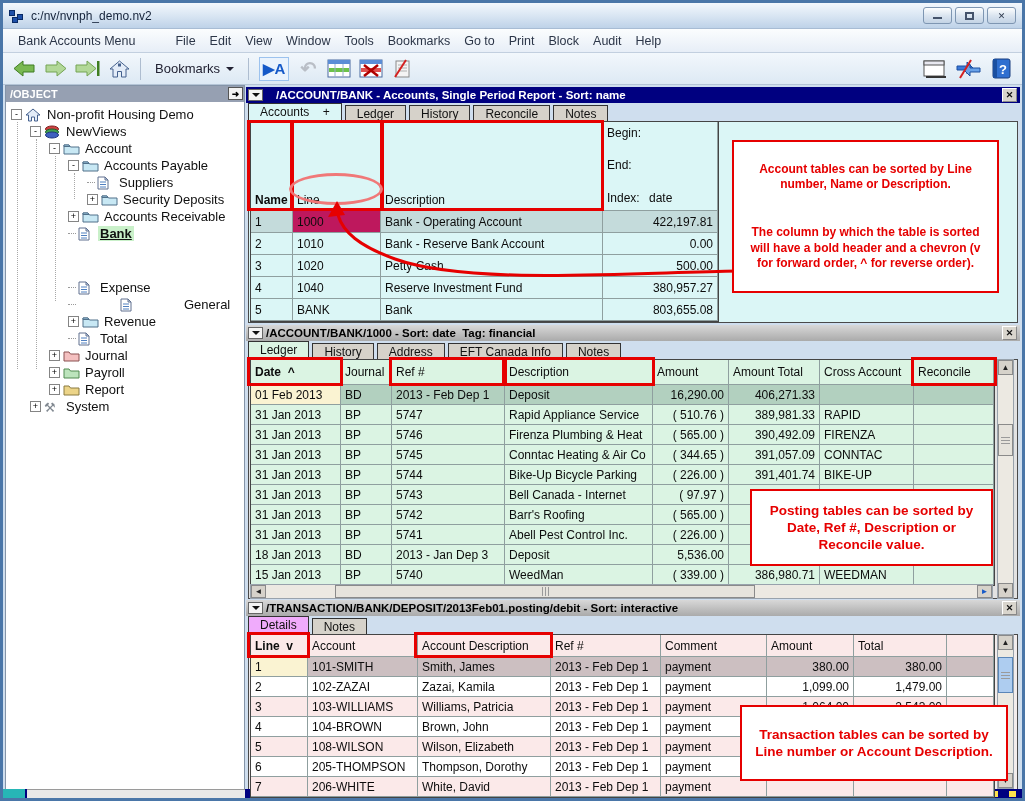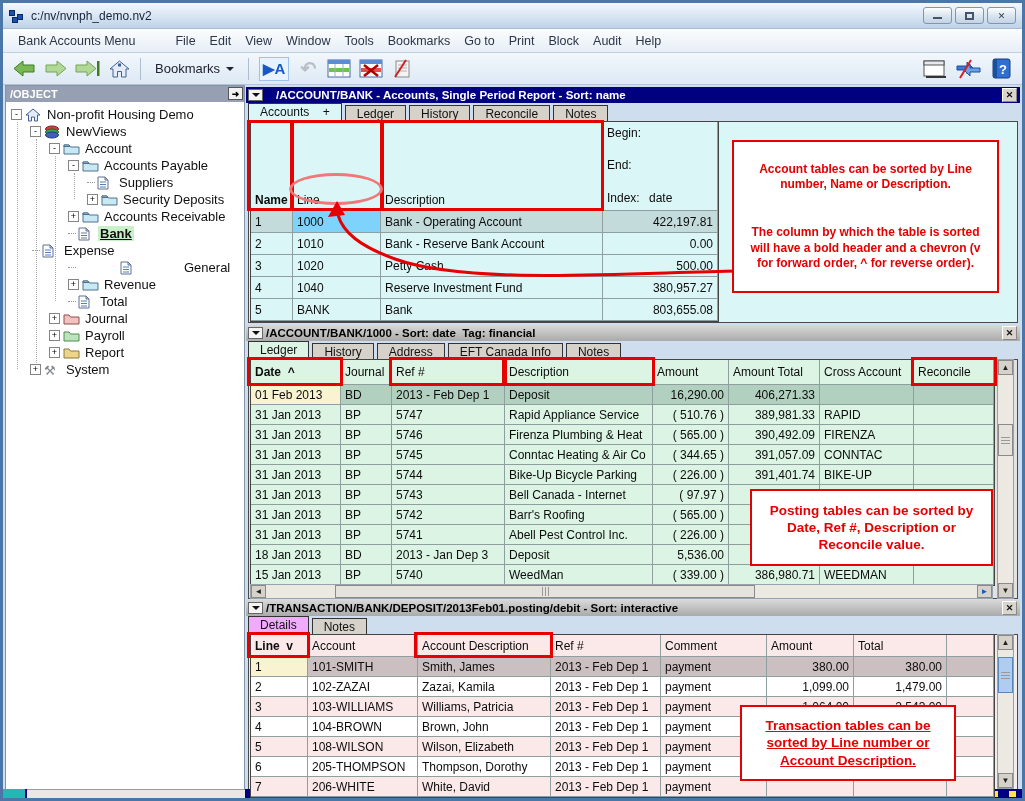--- a/index.html
+++ b/index.html
@@ -76,21 +76,21 @@
   
   .tbl{position:absolute;display:grid;background:#fff;border:1px solid #444;z-index:2;}
   .c{border-right:1px solid #8f9f9f;border-bottom:1px solid #8f9f9f;padding:1px 4px;font-size:12px;
      overflow:hidden;white-space:pre;color:#0c0c0c;display:flex;align-items:center;}
   .c.r{justify-content:flex-end;}
   .c.b{font-weight:bold;}
   .c.hend{align-items:flex-end;padding-bottom:3px;}
   .cyanbg{background:#dbf6f6;} .cyansel{background:#c4dbdb;}
   .greenbg{background:#dbf4e3;} .greensel{background:#b2d0bf;}
   .pinkbg{background:#fbe9e9;} .pinksel{background:#ccbfc1;} .whitebg{background:#fff;}
-  .cream{background:#faf3d2;} .yellow{background:#7dd3fc;}
+  .cream{background:#faf3d2;} .yellow{background:#be185d;}
   .infocell{flex-direction:column;align-items:flex-start;justify-content:flex-start;padding-top:3px;line-height:16.4px;gap:16px;}
   .inforow{display:flex;} .inforow .il{width:42px;} 
   
   .sb{position:absolute;background:#ece9e2;border:1px solid #98a2ac;z-index:3;}
   .sbtn{position:absolute;background:#d6d2ca;border:1px solid #8a8a8a;display:flex;align-items:center;
     justify-content:center;font-size:8px;color:#222;}
   .sthumb{position:absolute;background:#e6e3dc;border:1px solid #8a8a8a;display:flex;align-items:center;justify-content:center;}
   .sthumb.blue{background:#aecdf0;border-color:#5a86b8;}
   .grip{width:9px;height:7px;background:repeating-linear-gradient(0deg,#9a9a9a 0 1px,transparent 1px 3px);}
   .grip.h{width:7px;height:9px;background:repeating-linear-gradient(90deg,#9a9a9a 0 1px,transparent 1px 3px);}
@@ -325,21 +325,21 @@
             <svg width="12" height="14" viewBox="0 0 12 14">
               <path d="M1 1 H8 L11 4 V13 H1 Z" fill="#fff" stroke="#607090"></path>
               <path d="M8 1 L8 4 H11 Z" fill="#cfe0f4" stroke="#607090"></path>
               <line x1="3" y1="6" x2="9" y2="6" stroke="#5080c0"></line>
               <line x1="3" y1="8.5" x2="9" y2="8.5" stroke="#5080c0"></line>
               <line x1="3" y1="11" x2="9" y2="11" stroke="#5080c0"></line>
             </svg>
           </span>
           <span class="tlabel">Bank</span>
         </div>
-        <div class="tnode" style="padding-left: 26px;">
+        <div class="tnode" style="padding-left: 62px; margin-top: 37px;">
           <span class="dash"></span>
           <span class="ticon">
             <svg width="12" height="14" viewBox="0 0 12 14">
               <path d="M1 1 H8 L11 4 V13 H1 Z" fill="#fff" stroke="#607090"></path>
               <path d="M8 1 L8 4 H11 Z" fill="#cfe0f4" stroke="#607090"></path>
               <line x1="3" y1="6" x2="9" y2="6" stroke="#5080c0"></line>
               <line x1="3" y1="8.5" x2="9" y2="8.5" stroke="#5080c0"></line>
               <line x1="3" y1="11" x2="9" y2="11" stroke="#5080c0"></line>
             </svg>
           </span>
@@ -679,21 +679,21 @@
   <div class="orect" style="left:244px;top:354px;width:96px;height:29px;"></div>
   <div class="orect" style="left:386px;top:354px;width:118px;height:29px;"></div>
   <div class="orect" style="left:499px;top:354px;width:153px;height:29px;"></div>
   <div class="orect" style="left:908px;top:354px;width:86px;height:29px;"></div>
   <div class="ann" id="ann-ledger" style="left:747px;top:486px;width:243px;height:77px;font-size:13.5px;">
       <p>Posting tables can be sorted by Date, Ref #, Description or Reconcile value.</p>
     </div>
 
   <div class="orect" style="left:244px;top:629px;width:63px;height:26px;"></div>
   <div class="orect" style="left:411px;top:629px;width:139px;height:26px;"></div>
-  <div class="ann" id="ann-transaction" style="left:737px;top:702px;width:216px;height:76px;font-size:13.5px;text-decoration:underline;">
+  <div class="ann" id="ann-transaction" style="left:737px;top:702px;width:268px;height:76px;font-size:13.5px;">
       <p>Transaction tables can be sorted by Line number or Account Description.</p>
     </div>
 
   <div class="statusbar">
     <span class="teal"></span>
     <span class="lp-foot"></span>
     <span class="dashes"></span>
   </div>
 </div>
 

